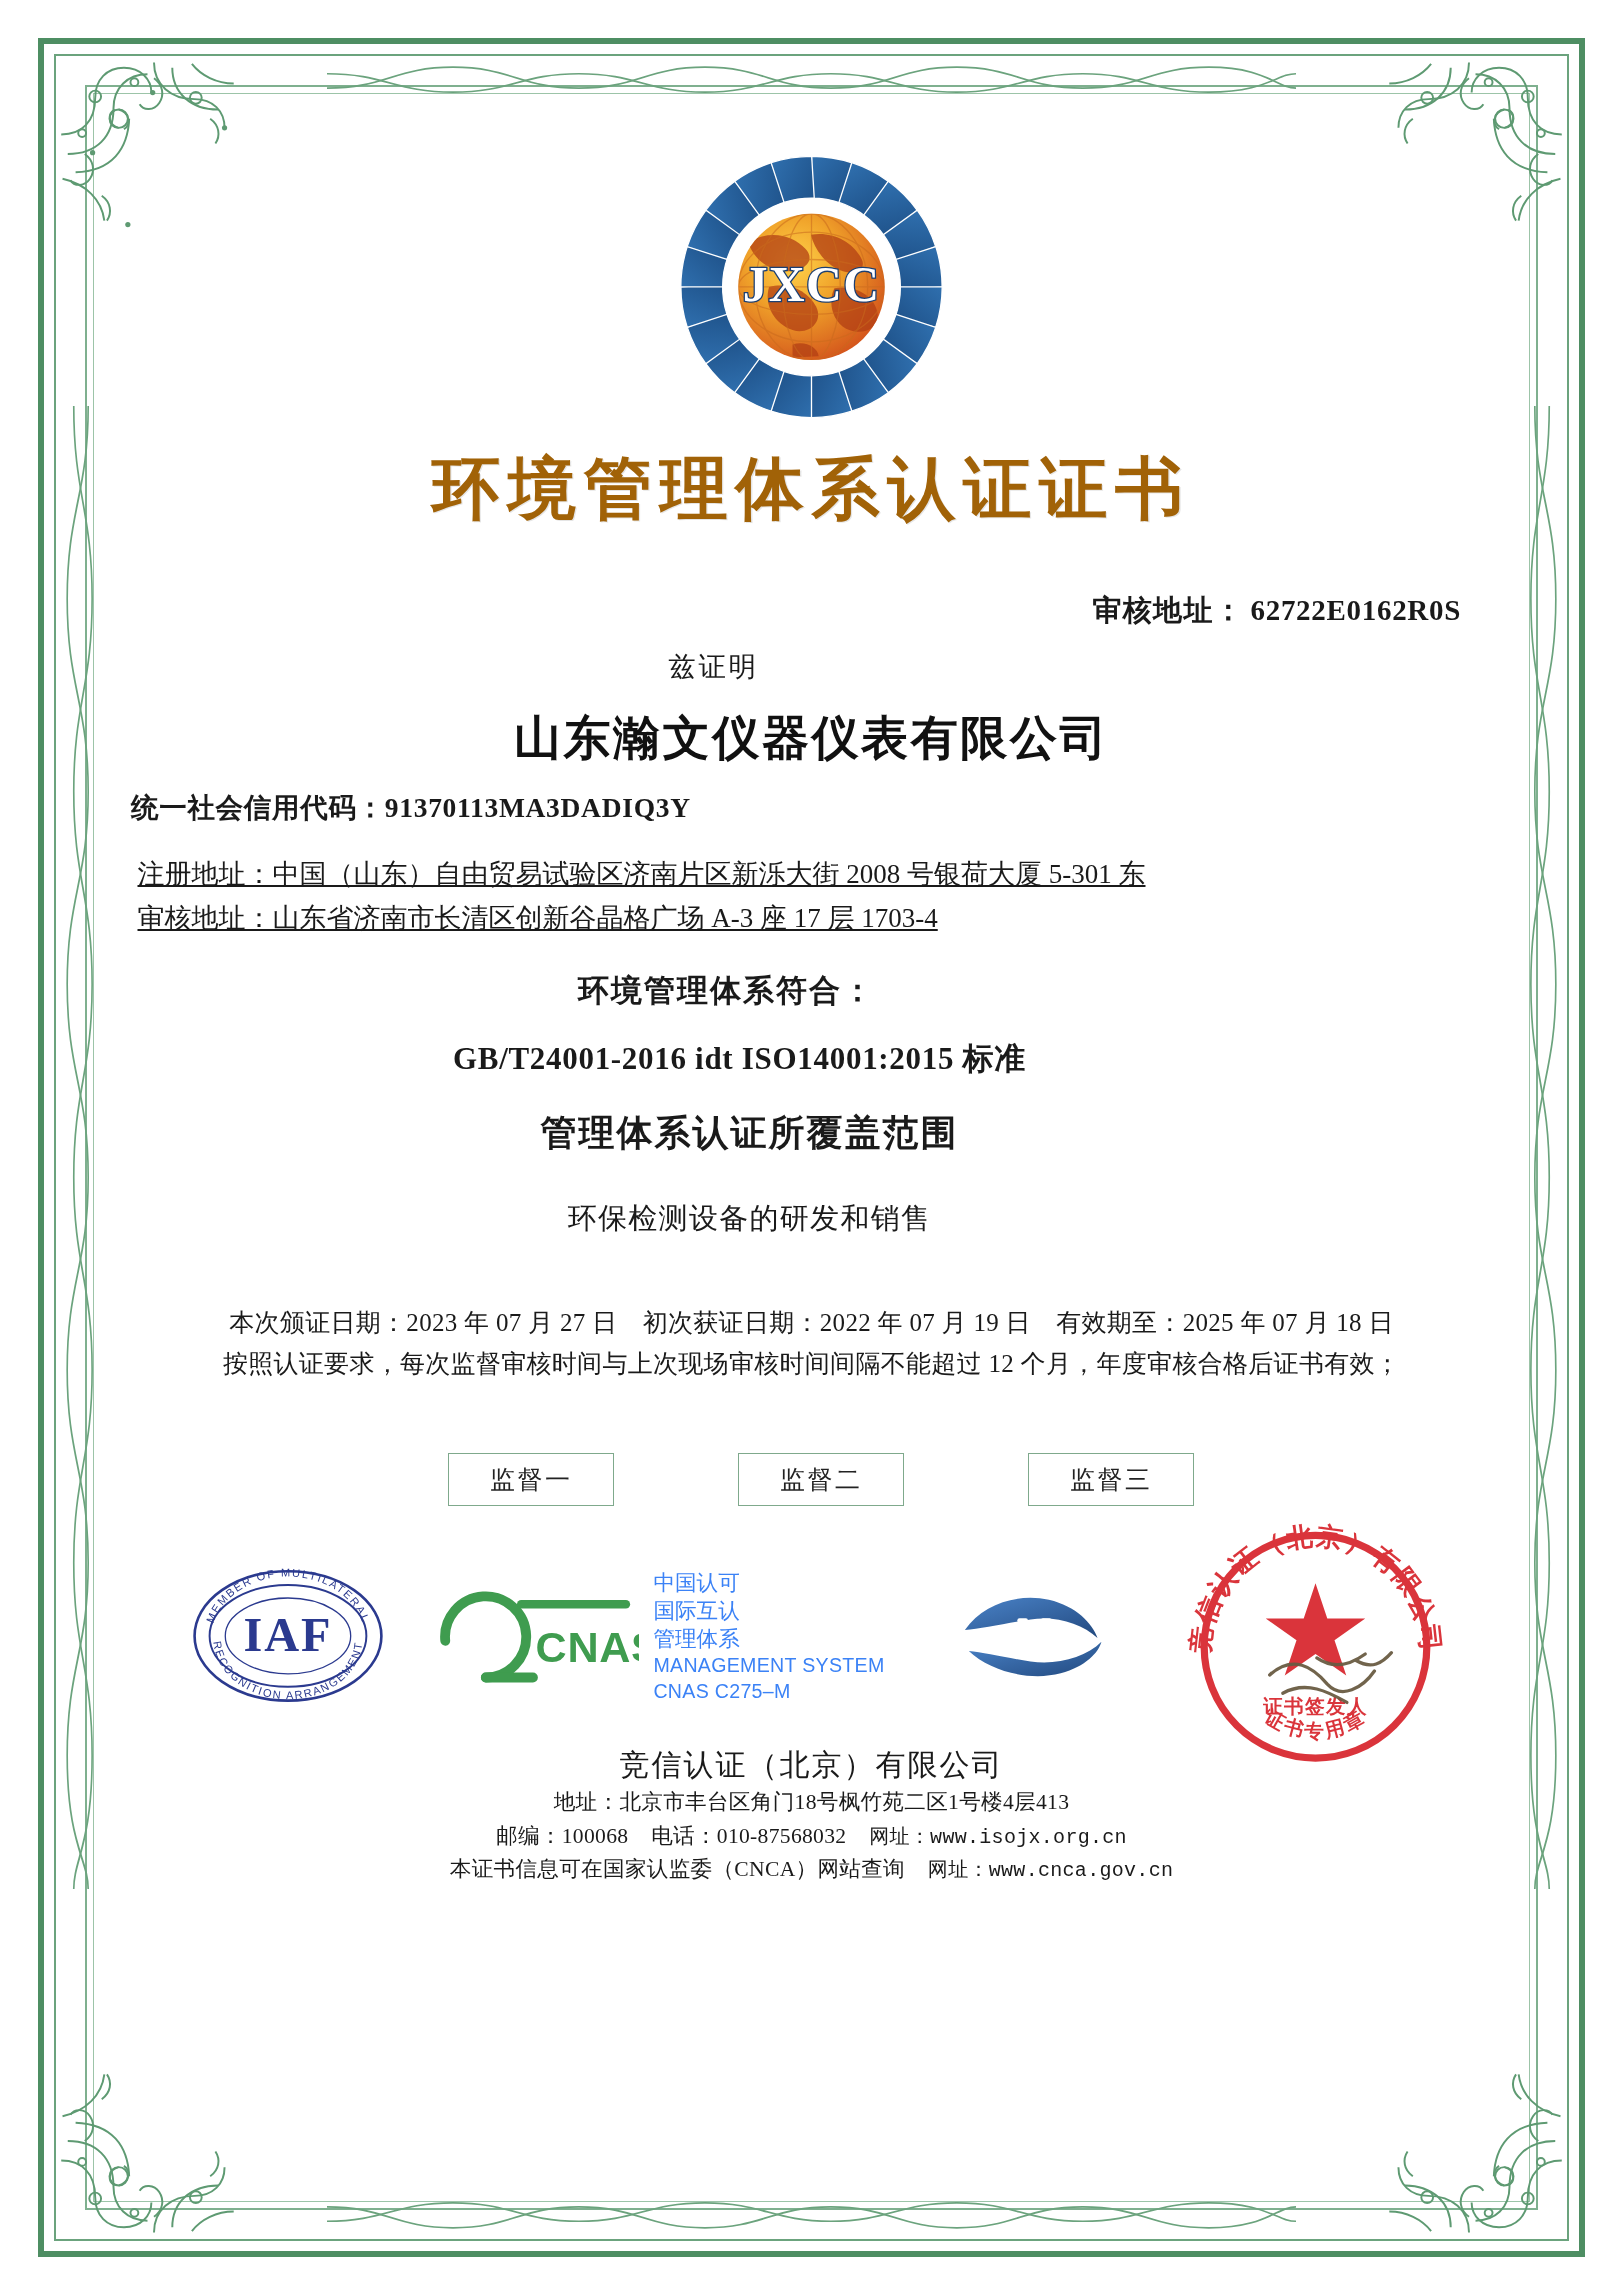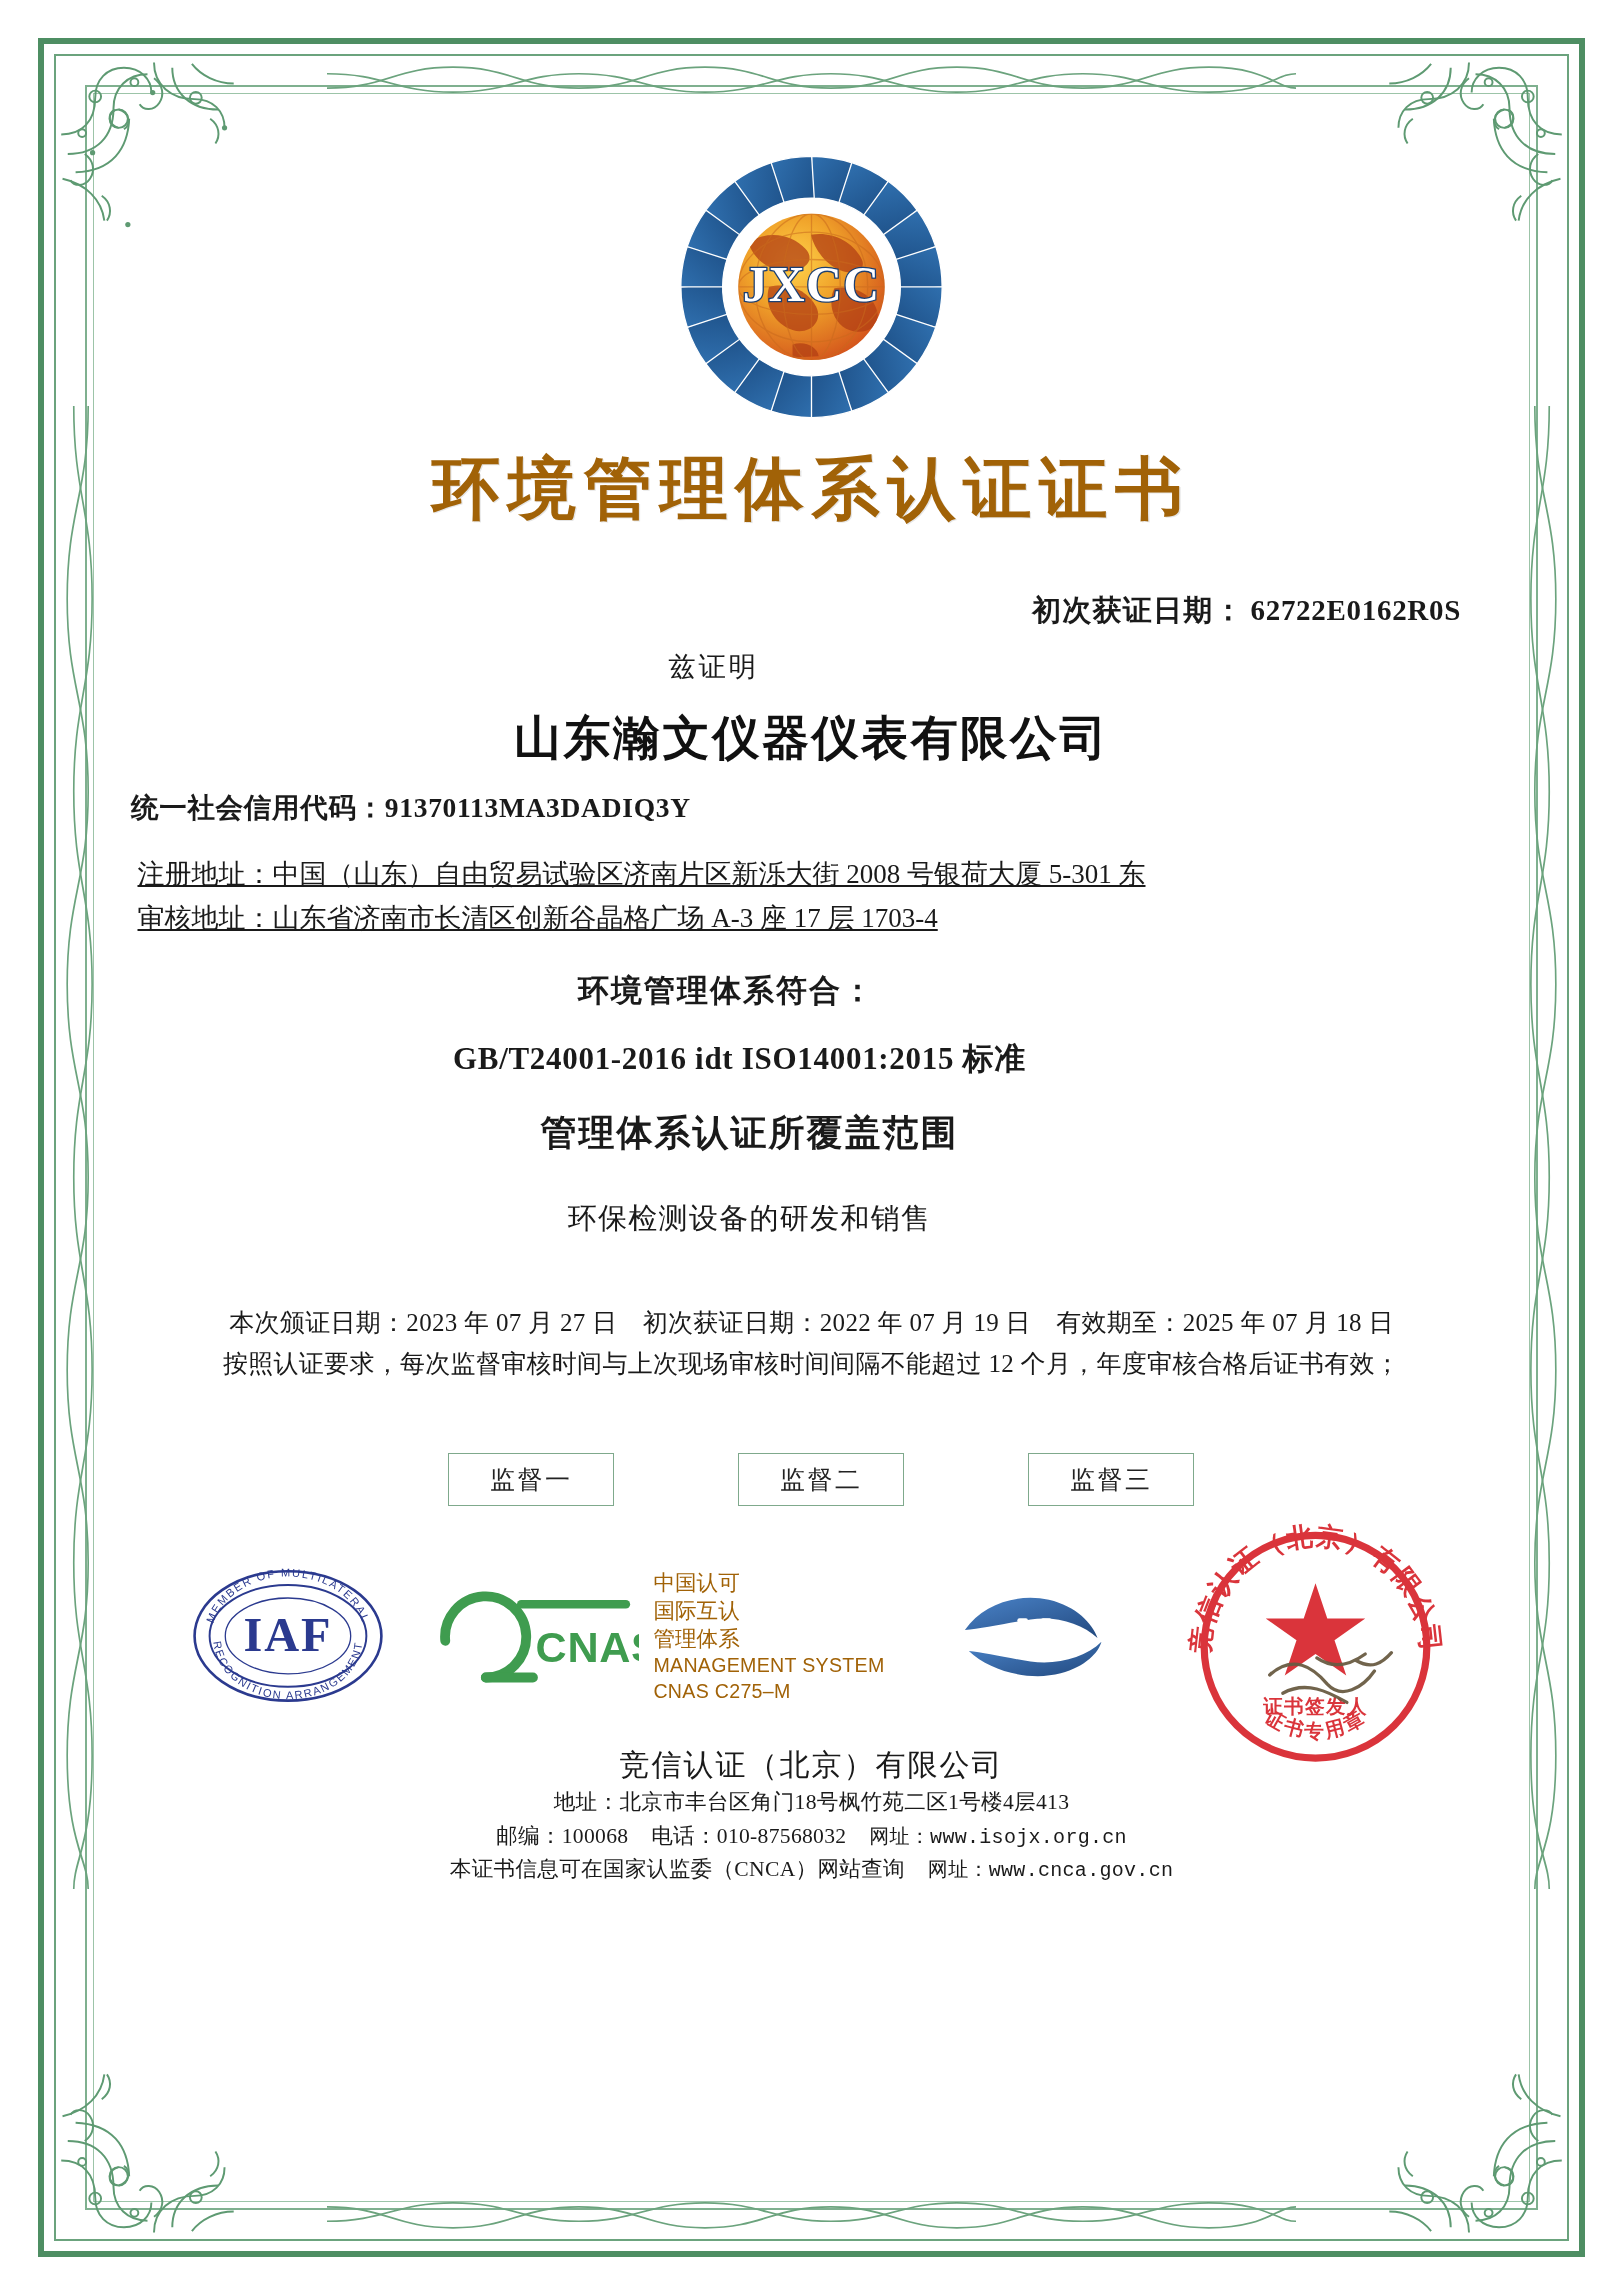--- a/index.html
+++ b/index.html
@@ -232,21 +232,21 @@
     height: 170px;
     position: relative;
   }
   .iaf-mark { width: 196px; height: 141px; margin-left: 33px; }
   .cnas-mark { width: 216px; height: 118px; margin-left: 37px; }
   .cnas-text {
     margin-left: 14.4px;
     font-family: "Liberation Sans", "DejaVu Sans", sans-serif;
     font-size: 21.6px;
     line-height: 1.30;
-    color: #a16207;
+    color: #3b82f6;
     white-space: nowrap;
   }
   .cnas-text .en { font-size: 19.6px; letter-spacing: 0.3px; }
   .hw-mark { width: 151px; height: 98px; margin-left: 72px; }
 
   
   .seal {
     position: absolute;
     right: 39px;
     top: -46px;
@@ -485,21 +485,21 @@
         </g>
 
         <text x="215" y="230" text-anchor="middle" font-family="Liberation Serif, serif" font-weight="bold" font-size="76" fill="#ffffff" stroke="#1b3f72" stroke-width="4" paint-order="stroke" letter-spacing="2">JXCC</text>
       </svg>
     </div>
   </div>
 
   <div class="cert-title">环境管理体系认证证书</div>
 
   <div class="reg-row">
-    <span class="reg-label">初次获证日期：</span><span class="reg-value">62722E0162R0S</span>
+    <span class="reg-label">审核地址：</span><span class="reg-value">62722E0162R0S</span>
   </div>
 
   <div class="hereby">兹证明</div>
 
   <div class="company-name">山东瀚文仪器仪表有限公司</div>
 
   <div class="credit-code">
     <span>统一社会信用代码：</span><span>91370113MA3DADIQ3Y</span>
   </div>
 

